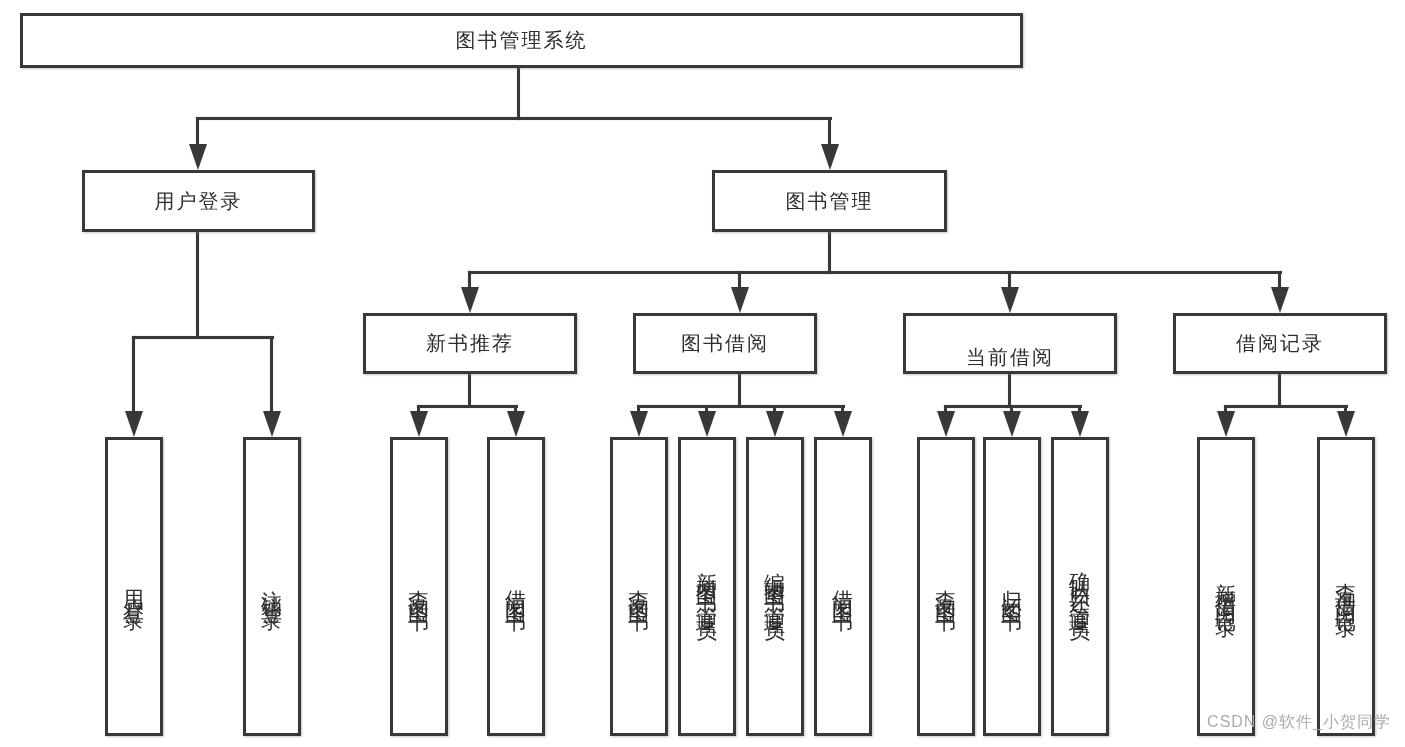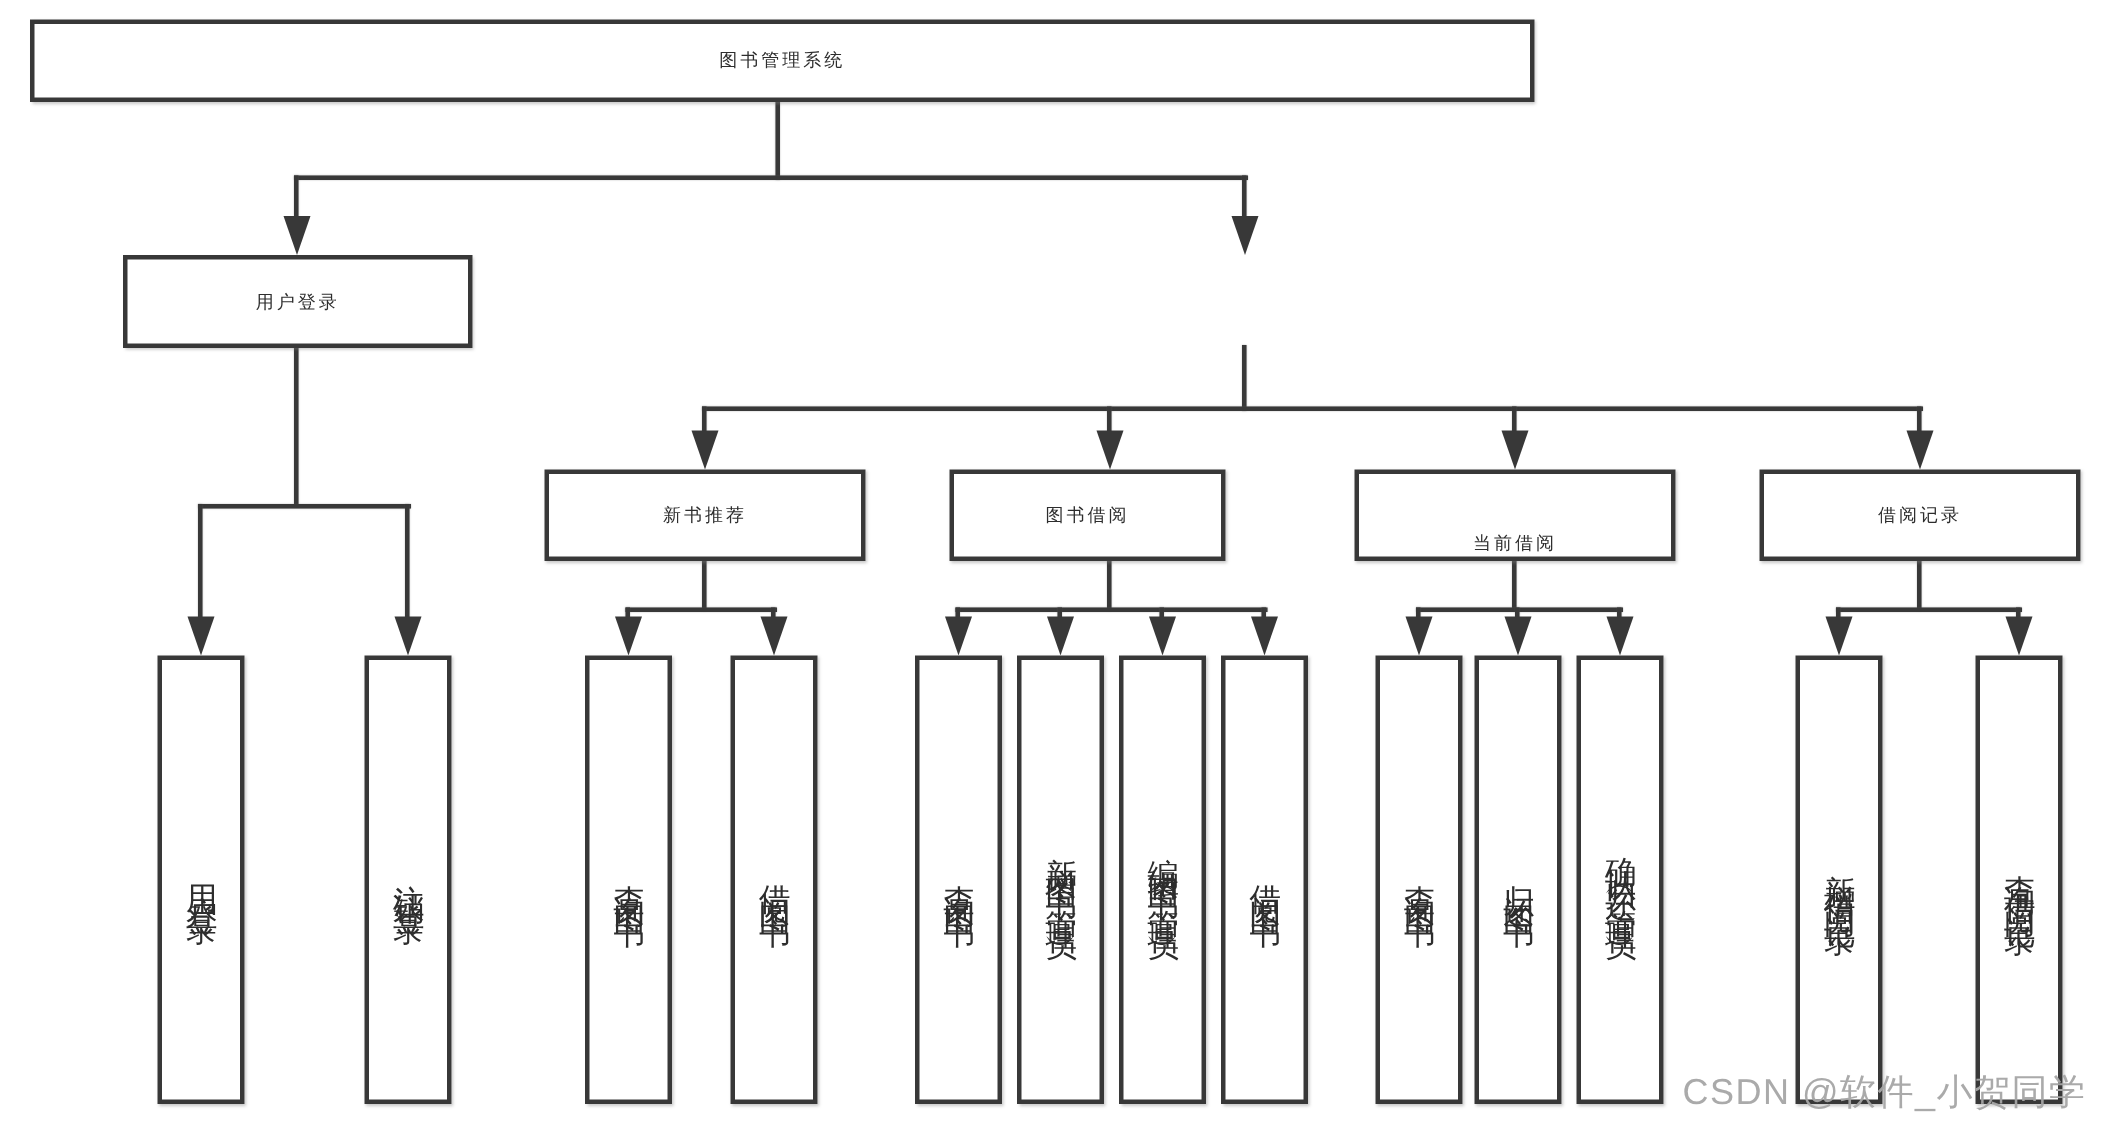--- a/index.html
+++ b/index.html
@@ -25,31 +25,31 @@
   
   .box{
     position:absolute;
     box-sizing:border-box;
     border:3px solid var(--line);
     background:#fff;
     display:flex;align-items:center;justify-content:center;
     color:var(--text);
     box-shadow:1px 1px 2px rgba(130,130,130,.45);
   }
-  .box .lbl{font-size:12px;letter-spacing:2px;white-space:nowrap;}
+  .box .lbl{font-size:20px;letter-spacing:2px;white-space:nowrap;}
   .leaf .lbl{
     writing-mode:vertical-rl;
     font-size:21px;
     letter-spacing:7px;
     line-height:1;
   }
   .watermark{
     position:absolute;
     right:14px;top:712px;
-    font-size:24px;
+    font-size:16px;
     letter-spacing:1px;
     color:rgba(165,165,165,.95);
     white-space:nowrap;
   }
 </style>
 </head>
 <body>
 
 <div class="canvas">
 
@@ -112,20 +112,23 @@
   <div class="vline" style="left:1344px;top:405px;width:3px;height:10px;"></div>
   <div class="arrowhead" style="left:1337px;top:411px;"></div>
 
   <div class="box root" style="left:20px;top:13px;width:1003px;height:55px;">
     <span class="lbl">图书管理系统</span>
   </div>
 
   <div class="box" style="left:82px;top:170px;width:233px;height:62px;">
     <span class="lbl">用户登录</span>
   </div>
+  <div class="box" style="left:712px;top:170px;width:235px;height:62px;">
+    <span class="lbl">图书管理</span>
+  </div>
 
   <div class="box" style="left:363px;top:313px;width:214px;height:61px;align-items:center;">
     <span class="lbl">新书推荐</span>
   </div>
   <div class="box" style="left:633px;top:313px;width:184px;height:61px;">
     <span class="lbl">图书借阅</span>
   </div>
   <div class="box" style="left:903px;top:313px;width:214px;height:61px;align-items:flex-end;">
     <span class="lbl">当前借阅</span>
   </div>

